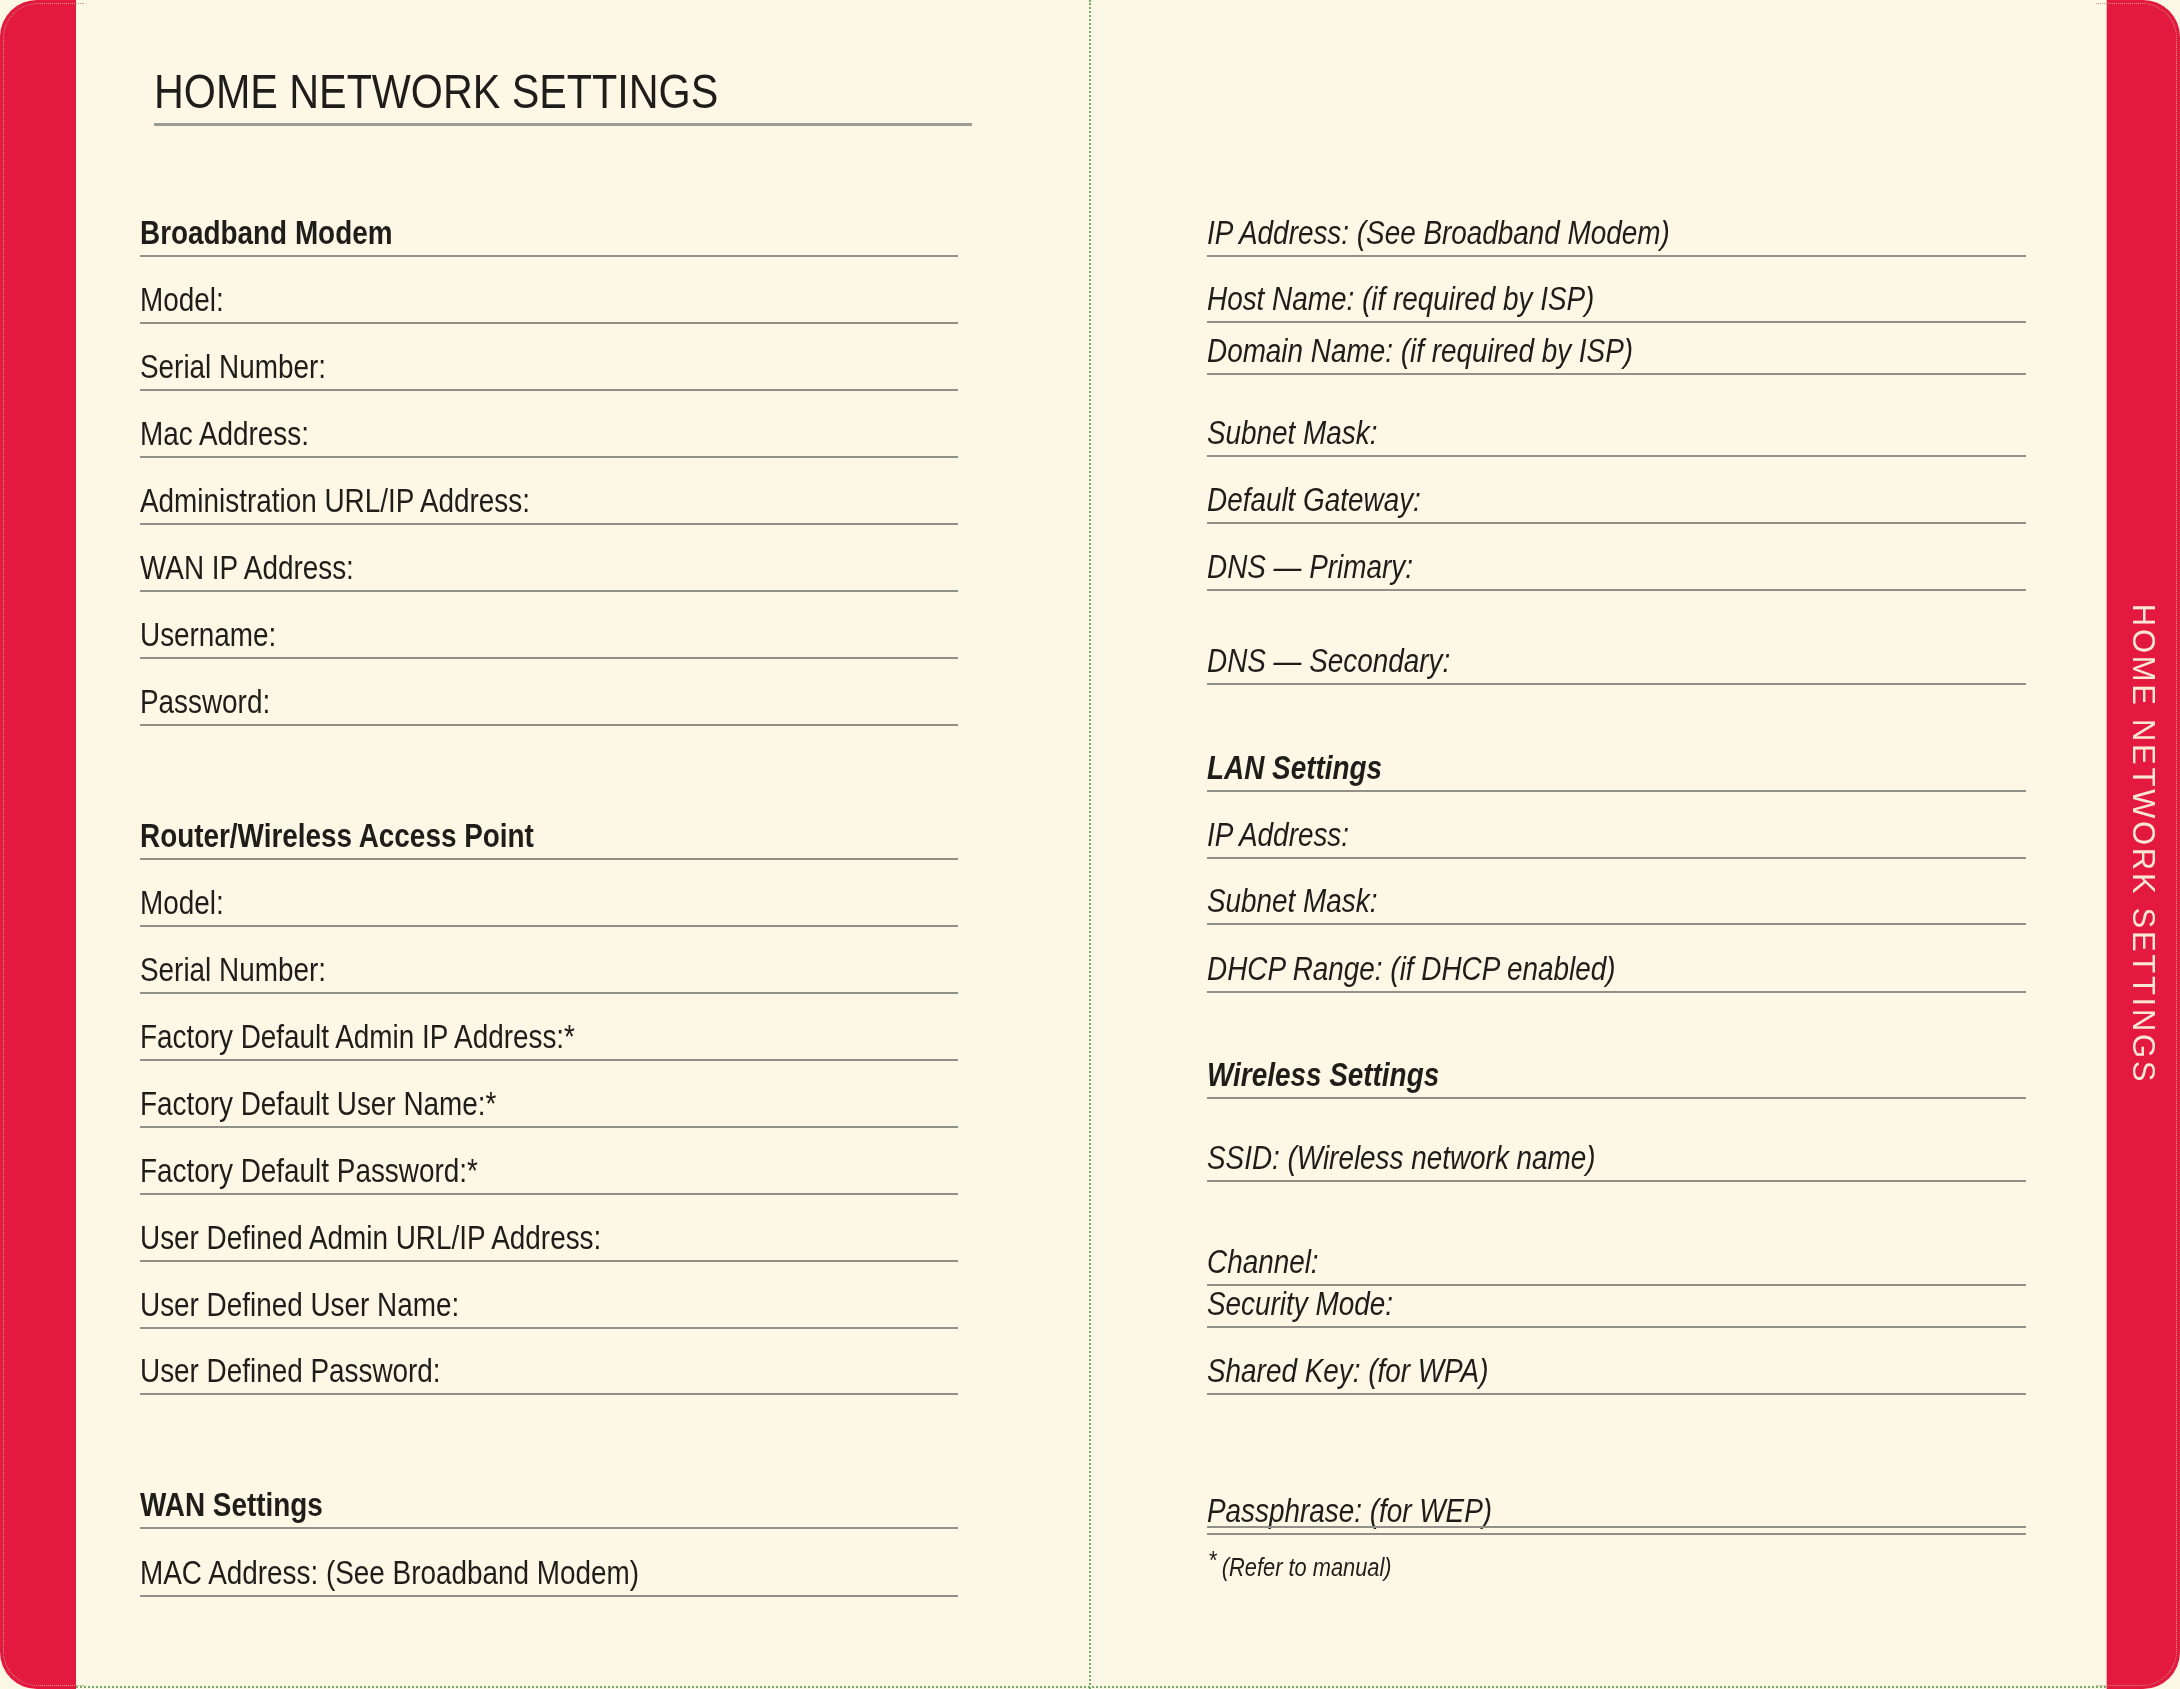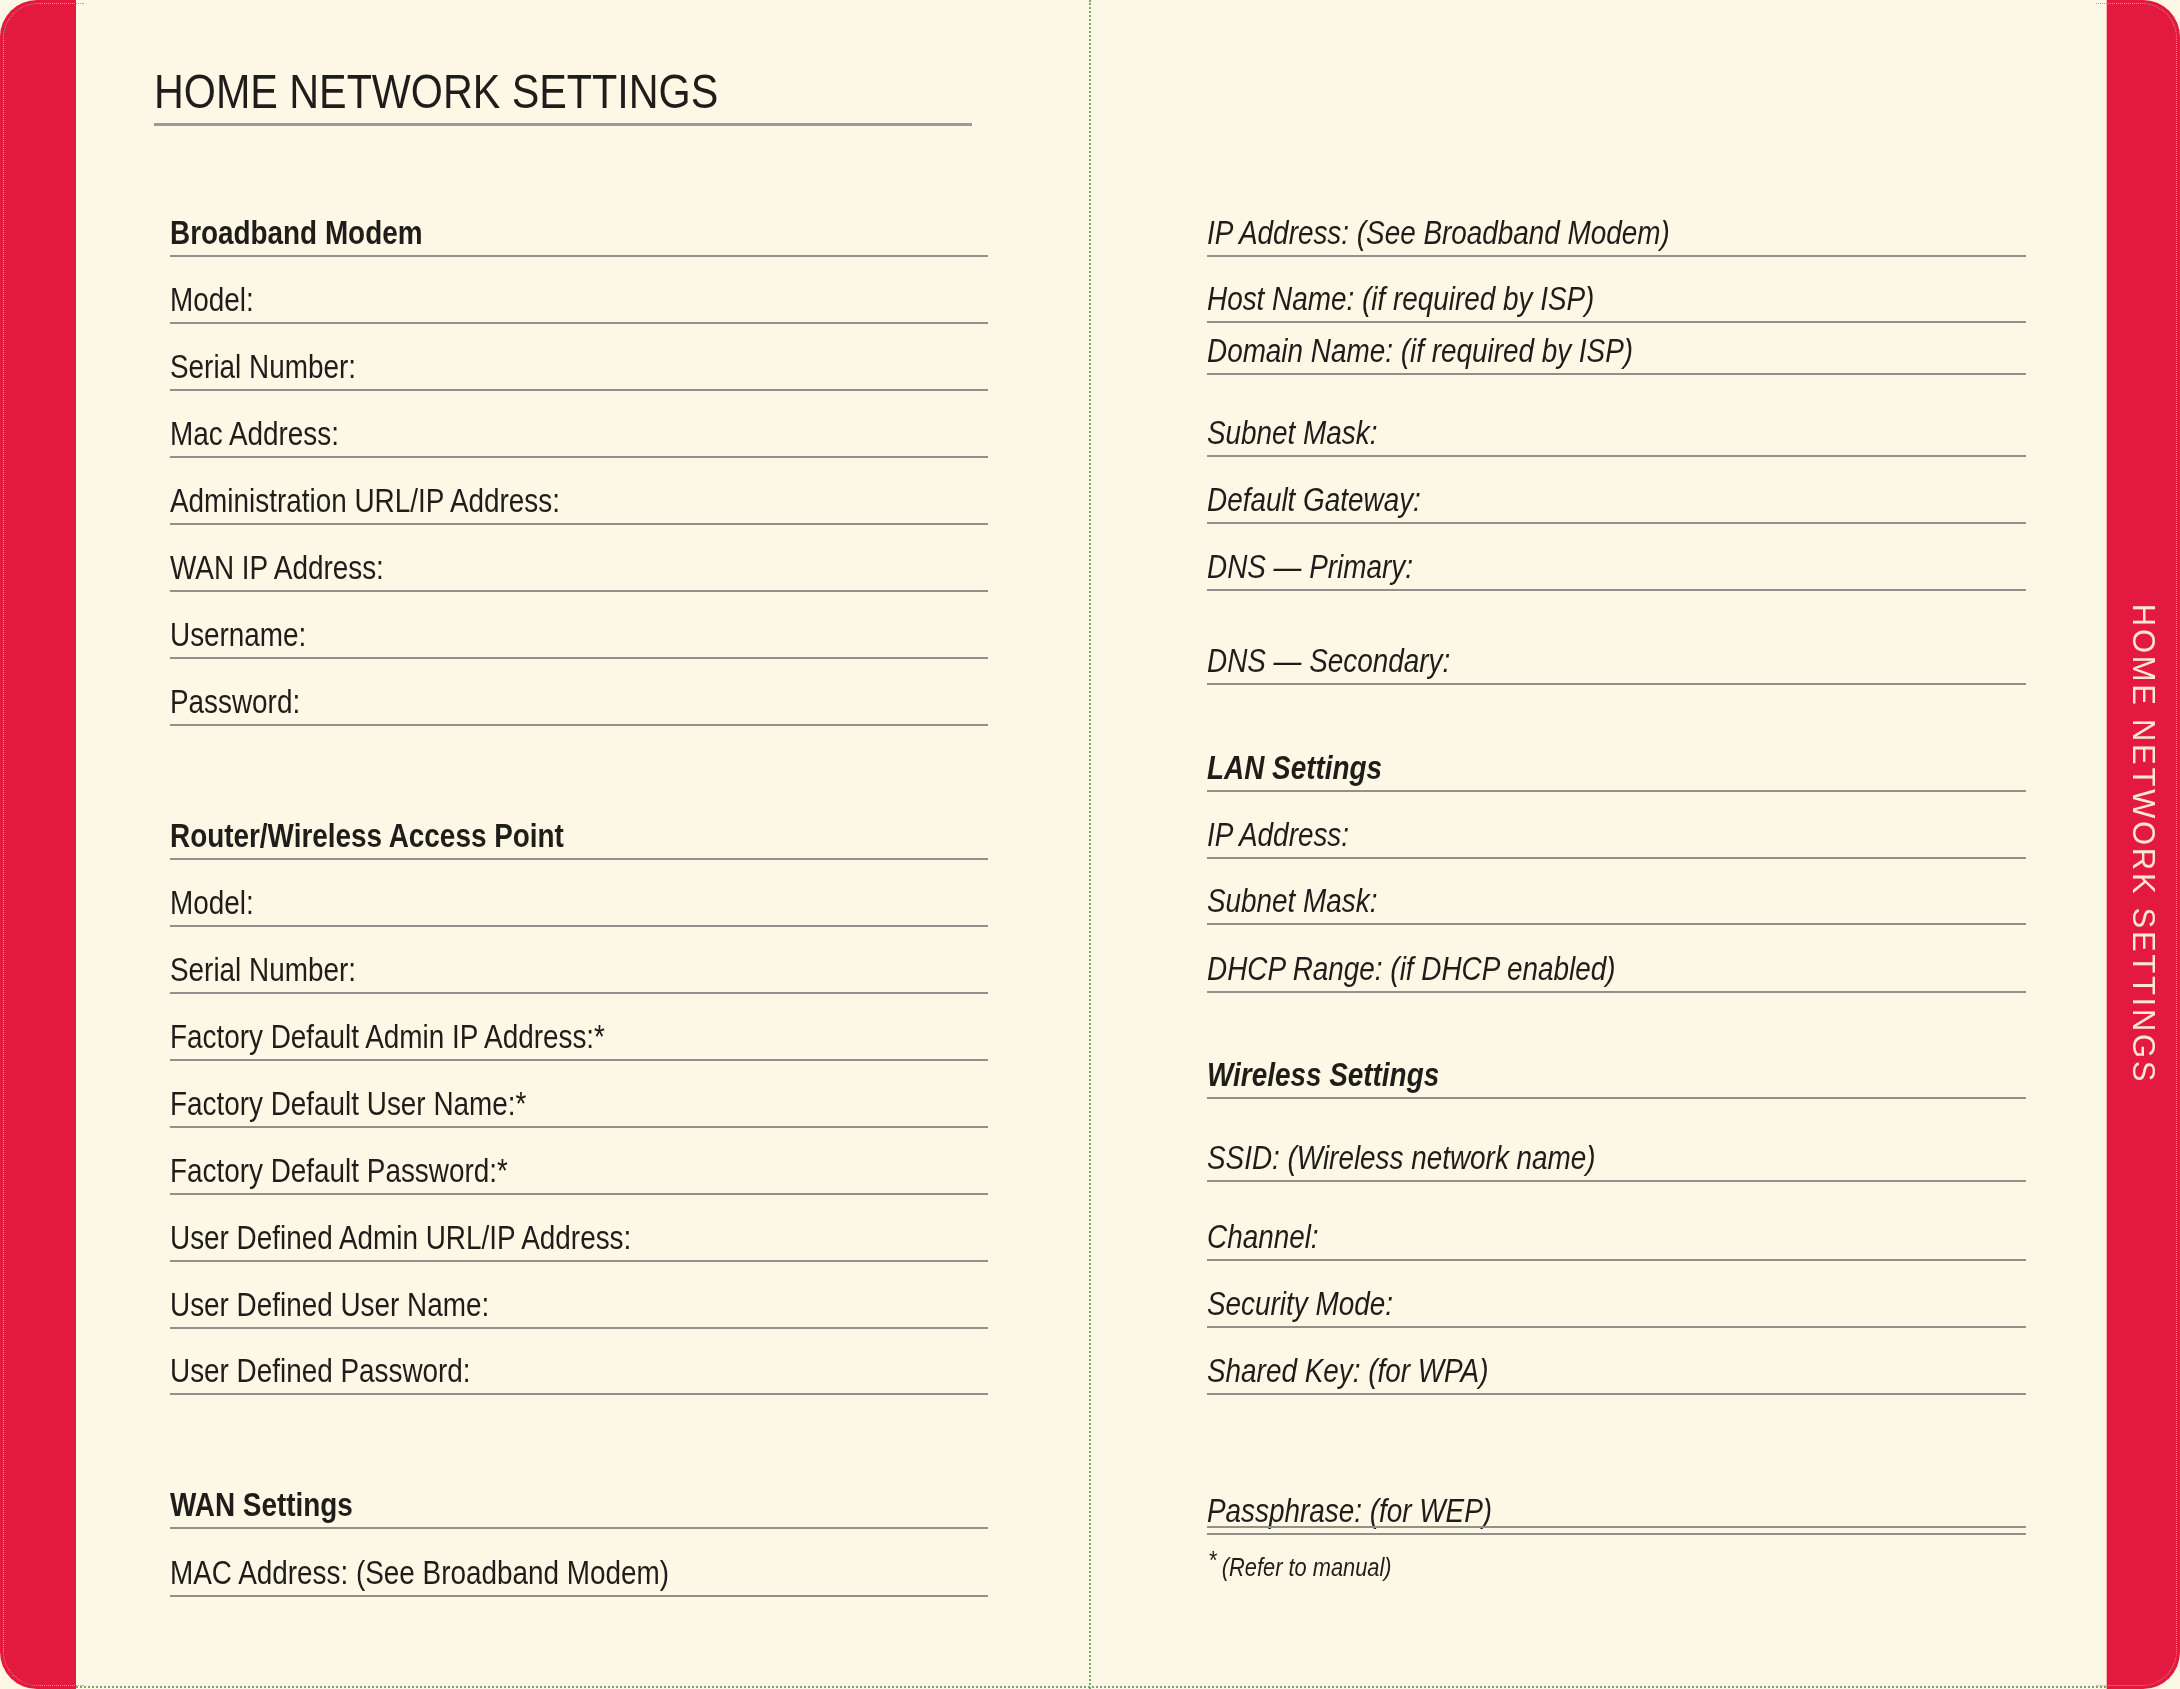--- a/index.html
+++ b/index.html
@@ -10,21 +10,21 @@
   .strip-right { left:2106px; width:74px; border-radius:0 37px 37px 0; border-left:1.8px solid #f2b7b0; box-sizing:border-box; }
   .strip-right::before { content:""; position:absolute; right:2.7px; top:2.7px; bottom:2.7px; width:80px; border:1.8px dotted #c9a079; border-left:none; border-radius:0 35px 35px 0; }
   .side-tab { position:absolute; left:2143px; top:844px; transform:translate(-50%,-50%) rotate(90deg); white-space:nowrap; color:#fbe7d6; font-size:31px; letter-spacing:2.7px; transform-origin:center; }
   .gutter { position:absolute; left:1089px; top:0; width:0; height:1689px; border-left:2.7px dotted #6fae6a; }
   .bottom-edge { position:absolute; left:76px; width:2030px; top:1686px; height:0; border-top:2.7px dotted #6fae6a; }
   .title { position:absolute; left:154px; top:64px; width:818px; font-size:48px; letter-spacing:0px; transform:scaleX(0.86); transform-origin:left; white-space:nowrap; }
   .title-rule { position:absolute; left:154px; top:123px; width:818px; height:2.7px; background:#9b9c93; }
   .row { position:absolute; height:53px; border-bottom:2.7px solid #8f918a; box-sizing:border-box; }
   .row span { position:absolute; left:0; bottom:3.5px; font-size:34px; white-space:nowrap; transform:scaleX(0.82); transform-origin:left bottom; }
   .row.head span { font-weight:bold; }
-  .col-l { left:170px; width:818px; }
+  .col-l { left:140px; width:818px; }
   .col-r { left:1207px; width:819px;font-style:italic; }
   .footnote { position:absolute; left:1209px; top:1552px; font-size:26.6px; font-style:italic; transform:scaleX(0.82); transform-origin:left; white-space:nowrap; }
   .footnote .star { font-style:normal; font-size:26.6px; position:relative; top:-7px; margin-right:5.3px; }
 </style>
 </head>
 <body>
 
 <div class="strip strip-left"></div>
 <div class="strip strip-right"></div>
 <div class="side-tab">HOME NETWORK SETTINGS</div>
@@ -128,21 +128,21 @@
 <div class="row col-r" style="top:940px">
     <span>DHCP Range: (if DHCP enabled)</span>
   </div>
 
 <div class="row head col-r" style="top:1046px">
     <span>Wireless Settings</span>
   </div>
 <div class="row col-r" style="top:1129px">
     <span>SSID: (Wireless network name)</span>
   </div>
-<div class="row col-r" style="top:1208px">
+<div class="row col-r" style="top:1233px">
     <span>Channel:</span>
   </div>
 <div class="row col-r" style="top:1275px">
     <span>Security Mode:</span>
   </div>
 <div class="row col-r" style="top:1342px">
     <span>Shared Key: (for WPA)</span>
   </div>
 <div class="row col-r" style="top:1482px">
     <span>Passphrase: (for WEP)</span>

